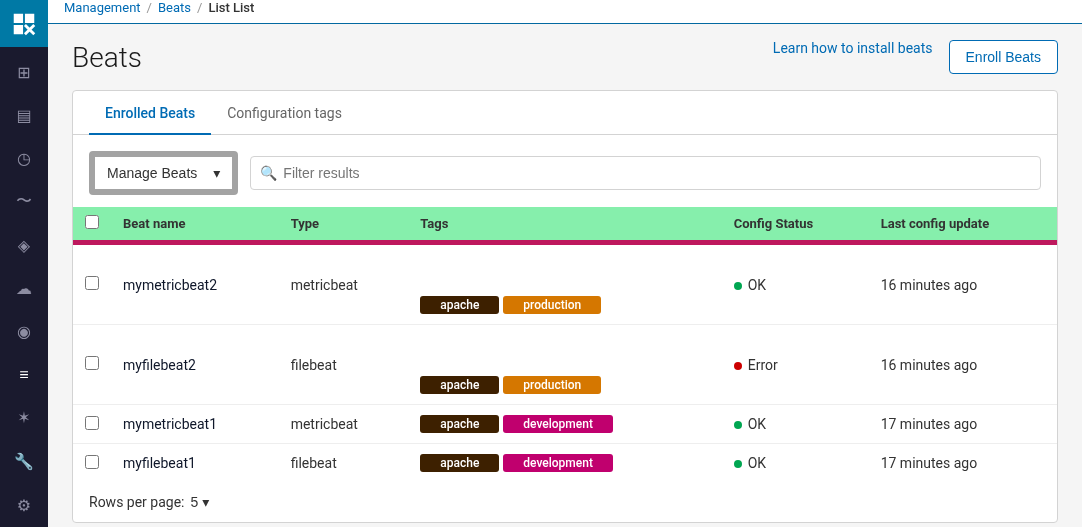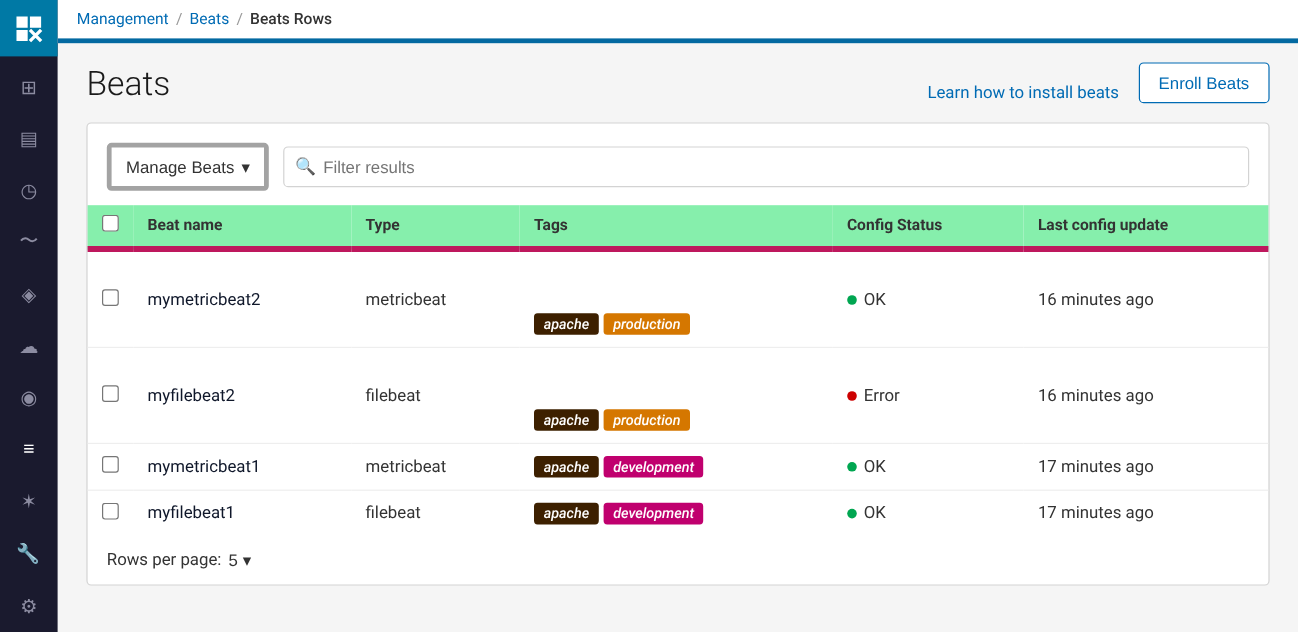--- a/index.html
+++ b/index.html
@@ -42,25 +42,25 @@
     .main {
       flex: 1;
       display: flex;
       flex-direction: column;
       overflow: hidden;
     }
 
     
     .topnav {
       background: #fff;
-      border-bottom: 4px solid #0369a1;
+      border-bottom: 1px solid #0369a1;
       padding: 0 16px;
-      height: 36px;
-      display: flex;
-      align-items: center;
+      height: 24px;
+      display: flex;
+      align-items: flex-start;
     }
     .breadcrumb {
       display: flex;
       align-items: center;
       font-size: 13px;
       color: #666;
       gap: 6px;
     }
     .breadcrumb a { color: #006bb4; text-decoration: none; }
     .breadcrumb span.sep { color: #999; }
@@ -79,21 +79,21 @@
       justify-content: space-between;
       margin-bottom: 16px;
     }
     .page-title {
       font-size: 28px;
       font-weight: 300;
       color: #1a1a1a;
     }
     .page-header-actions {
       display: flex;
-      align-items: flex-end;
+      align-items: flex-start;
       gap: 16px;
     }
     .learn-link {
       color: #006bb4;
       text-decoration: none;
       font-size: 14px;
     }
     .enroll-btn {
       border: 1px solid #006bb4;
       color: #006bb4;
@@ -134,30 +134,30 @@
     }
 
     
     .toolbar {
       display: flex;
       align-items: center;
       gap: 12px;
       padding: 16px 16px 12px;
     }
     .manage-beats-btn {
-      border: 4px solid #a3a3a3;
+      border: 6px solid #a3a3a3;
       background: #fff;
       padding: 8px 12px;
       border-radius: 4px;
       cursor: pointer;
       font-size: 14px;
       color: #333;
       display: flex;
       align-items: center;
-      gap: 6px;
+      gap: 16px;
     }
     .filter-input-wrap {
       flex: 1;
       position: relative;
     }
     .filter-input-wrap .search-icon {
       position: absolute;
       left: 10px;
       top: 50%;
       transform: translateY(-50%);
@@ -198,27 +198,26 @@
       color: #333;
       vertical-align: middle;
     }
     .checkbox-col { width: 32px; }
     input[type="checkbox"] { cursor: pointer; width: 14px; height: 14px; }
 
     .beat-link { color: #0f172a; text-decoration: none; }
 
     .tag {
       display: inline-block;
-      padding: 2px 8px;
+      padding: 2px 20px;
       border-radius: 3px;
       font-size: 12px;
       font-weight: 500;
       color: #fff;
       margin-right: 4px;
-      font-style: italic;
     }
     .tag-apache { background: #3d2000; }
     .tag-production { background: #d57700; margin-top: 41px; }
     .tag-development { background: #c0006e; }
 
     .status-dot {
       display: inline-block;
       width: 8px;
       height: 8px;
       border-radius: 50%;
@@ -273,35 +272,39 @@
 </div>
 
 <div class="main">
 
   <div class="topnav">
     <div class="breadcrumb">
       <a href="#">Management</a>
       <span class="sep">/</span>
       <a href="#">Beats</a>
       <span class="sep">/</span>
-      <span class="current">Beats Rows</span>
+      <span class="current">List List</span>
     </div>
   </div>
 
   <div class="page-content">
     <div class="page-header">
       <h1 class="page-title">Beats</h1>
       <div class="page-header-actions">
         <a href="#" class="learn-link">Learn how to install beats</a>
         <button class="enroll-btn">Enroll Beats</button>
       </div>
     </div>
 
     <div class="card">
 
+      <div class="tabs">
+        <div class="tab active">Enrolled Beats</div>
+        <div class="tab">Configuration tags</div>
+      </div>
 
       <div class="toolbar">
         <button class="manage-beats-btn">
           <span>Manage Beats</span>
           <span>▾</span>
         </button>
         <div class="filter-input-wrap">
           <span class="search-icon">🔍</span>
           <input type="text" class="filter-input" placeholder="Filter results" style="">
         </div>

